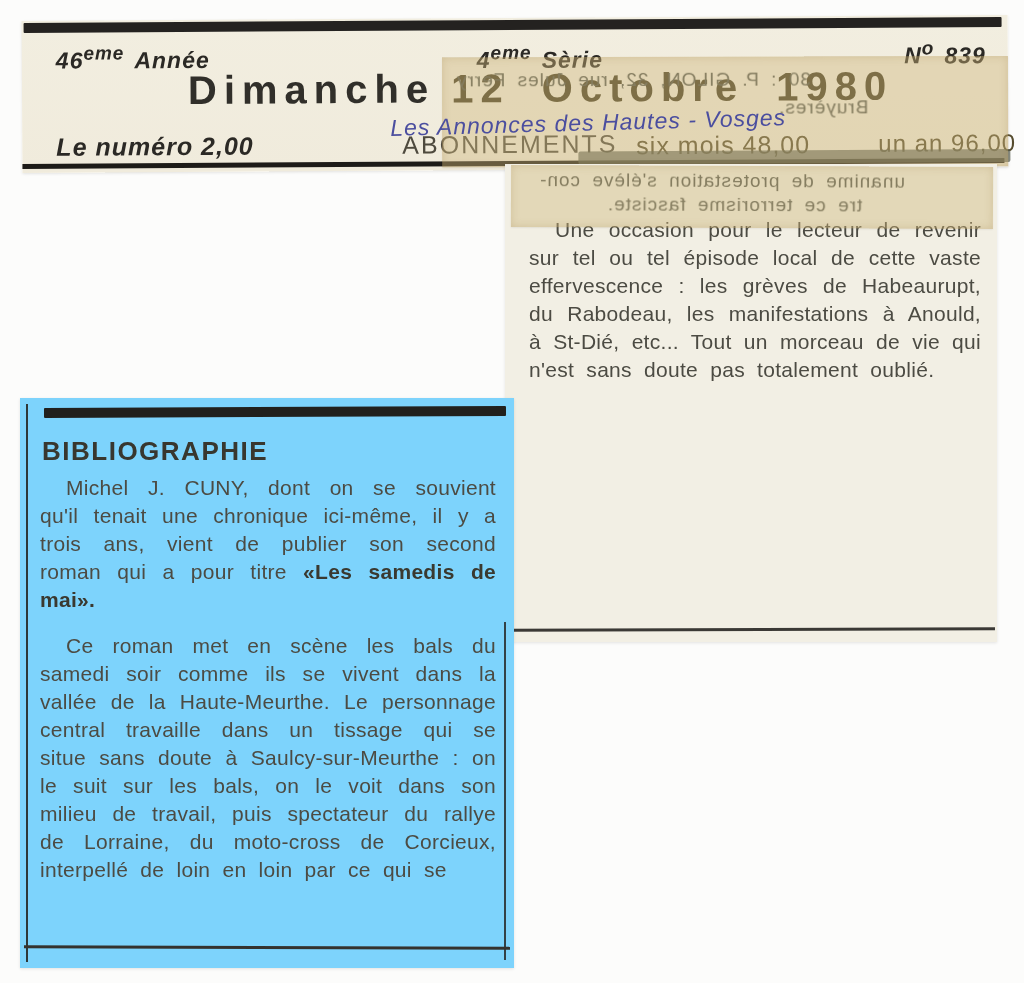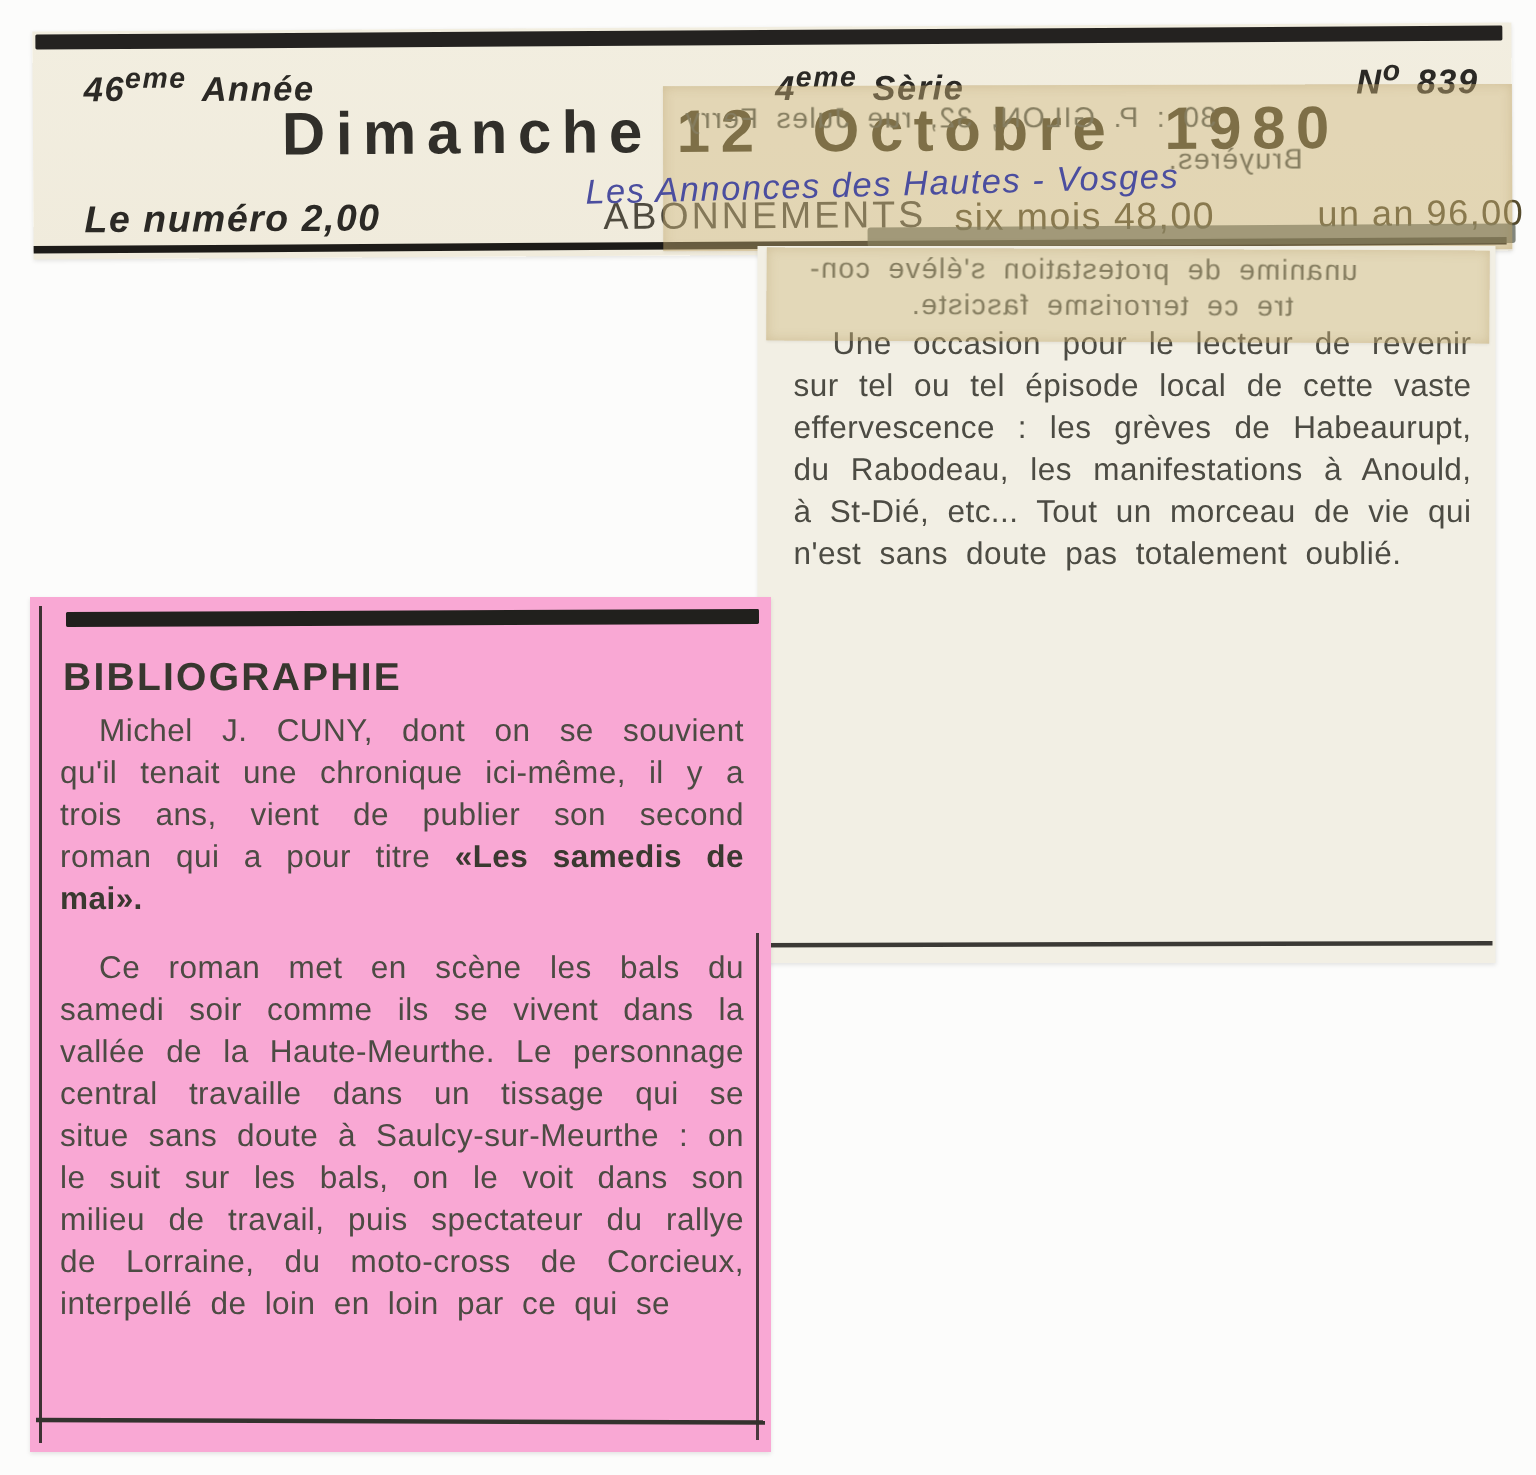--- a/index.html
+++ b/index.html
@@ -17,21 +17,21 @@
     left:22px; top:18px; width:986px; height:152px;
     background:linear-gradient(180deg,#f2eee0 0%,#f0ebdc 100%);
     transform:rotate(-0.35deg);
     z-index:1;
   }
   .mh-bar-top { position:absolute; left:2px; top:2px; width:978px; height:10px; background:#242220; border-radius:1px; }
   .mh-meta { position:absolute; font-weight:bold; font-style:italic; font-size:23px; color:#2b2925; letter-spacing:1px; white-space:nowrap; }
   .mh-meta sup { font-size:19px; font-weight:bold; }
   .mh-meta .w { margin-left:10px; }
   .mh-year   { left:34px;  top:22px; }
-  .mh-series { left:455px; top:24px;margin-left:40px; }
+  .mh-series { left:455px; top:24px; }
   .mh-issue  { right:22px; top:22px; }
   .mh-headline {
     position:absolute; left:166px; top:48px;
     font-weight:bold; font-size:40px; letter-spacing:7px; word-spacing:14px;
     color:#312f2a; white-space:nowrap; z-index:2;
   }
   .mh-headline .day { margin-right:16px; }
   .mh-headline .taped { color:#443c22; }
   .mh-handwriting {
     position:absolute; left:368px; top:92px;
@@ -70,21 +70,21 @@
   .news-text p.first { margin-top:0; }
   .news-text p.no-indent { text-indent:0; }
 
   
   .right-col { left:505px; top:164px; width:492px; height:478px; background:#f2efe4; z-index:2; }
   .rc-left-border  { position:absolute; left:0; top:246px; width:2px; height:220px; background:#3a3833; }
   .rc-bottom-line  { position:absolute; left:2px; top:464px; width:488px; height:3px; background:#3b3935; transform:rotate(-0.15deg); }
   .rc-text { left:24px; top:34px; width:452px; }
 
   
-  .left-col { left:20px; top:398px; width:494px; height:570px; background:#f9a8d4; z-index:2; }
+  .left-col { left:20px; top:398px; width:494px; height:570px; background:#7dd3fc; z-index:2; }
   .lc-left-border  { position:absolute; left:6px;  top:6px;   width:2px; height:558px; background:rgba(35,33,29,0.88); }
   .lc-right-border { position:absolute; left:484px; top:224px; width:2px; height:338px; background:rgba(35,33,29,0.82); }
   .lc-top-bar { position:absolute; left:24px; top:9px; width:462px; height:10px; background:#21201d; transform:rotate(-0.25deg); border-radius:1px; }
   .lc-heading { position:absolute; left:22px; top:38px; font-weight:bold; font-size:26px; letter-spacing:1.5px; color:#38372f; }
   .lc-text { left:20px; top:76px; width:456px; }
   .lc-text strong { color:#3a3930; }
   .lc-bottom-line { position:absolute; left:4px; top:548px; width:486px; height:3px; background:#34322e; transform:rotate(0.2deg); }
 </style>
 </head>
 <body>

